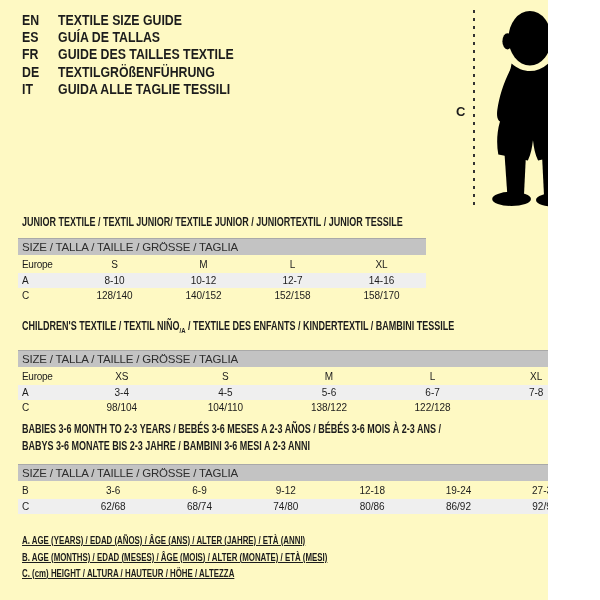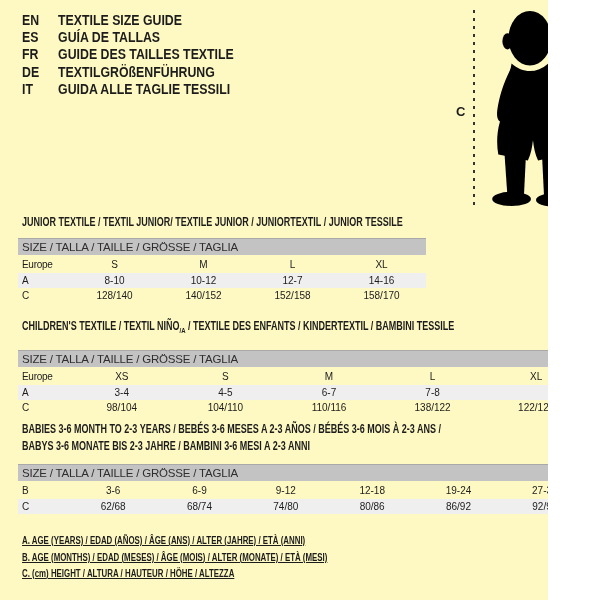--- a/index.html
+++ b/index.html
@@ -143,28 +143,28 @@
             <span class="tcell">XS</span>
             <span class="tcell">S</span>
             <span class="tcell">M</span>
             <span class="tcell">L</span>
             <span class="tcell">XL</span>
           </div>
           <div class="trow shaded" style="grid-template-columns: 52px repeat(5, 1fr);">
             <span class="tlabel">A</span>
             <span class="tcell">3-4</span>
             <span class="tcell">4-5</span>
+            <span class="tcell">5-6</span>
             <span class="tcell">6-7</span>
             <span class="tcell">7-8</span>
           </div>
           <div class="trow" style="grid-template-columns: 52px repeat(5, 1fr);">
             <span class="tlabel">C</span>
             <span class="tcell">98/104</span>
             <span class="tcell">104/110</span>
-            <span class="tcell">110/116</span>
             <span class="tcell">138/122</span>
             <span class="tcell">122/128</span>
           </div>
         </div>
       </section>
       <section class="section sec-babies">
         <div class="sec-title-line"><span>BABIES 3-6 MONTH TO 2-3 YEARS / BEBÉS 3-6 MESES A 2-3 AÑOS / BÉBÉS 3-6 MOIS À 2-3 ANS /</span></div>
         <div class="sec-title-line"><span>BABYS 3-6 MONATE BIS 2-3 JAHRE / BAMBINI 3-6 MESI A 2-3 ANNI</span></div>
         <div class="table">
           <div class="size-bar">SIZE / TALLA / TAILLE / GRÖSSE / TAGLIA</div>

